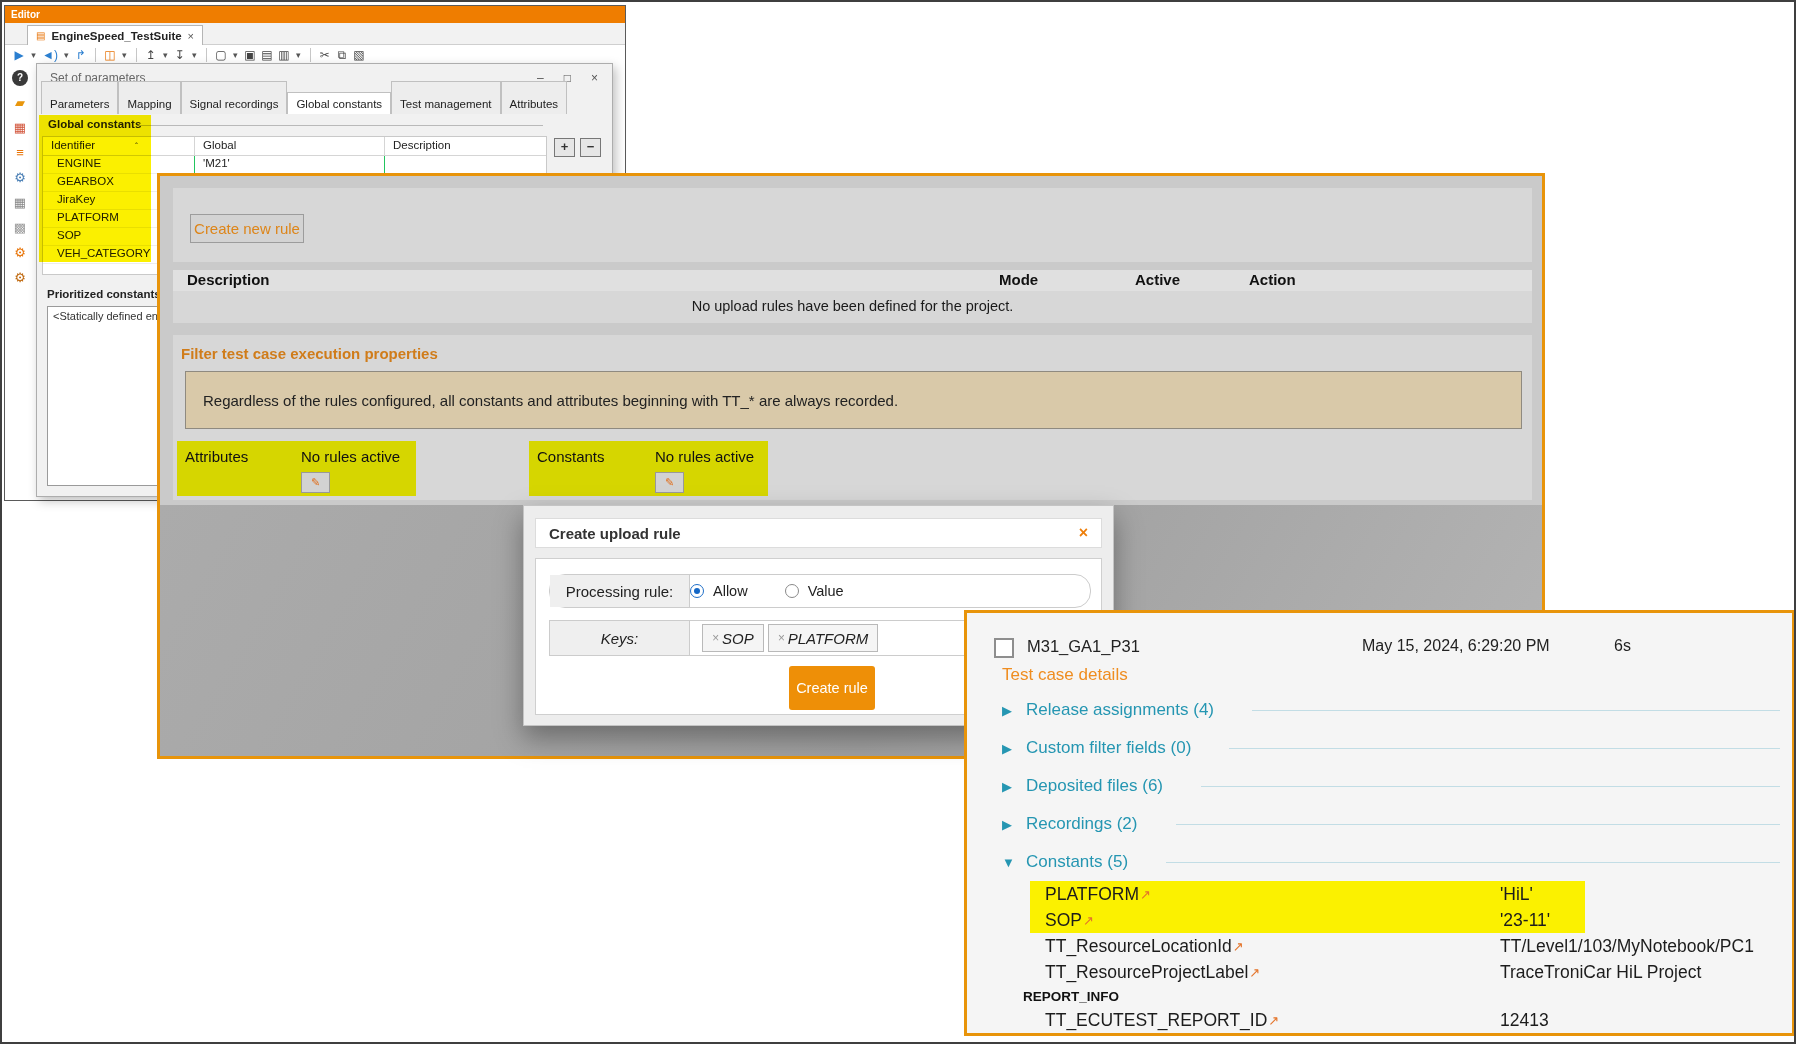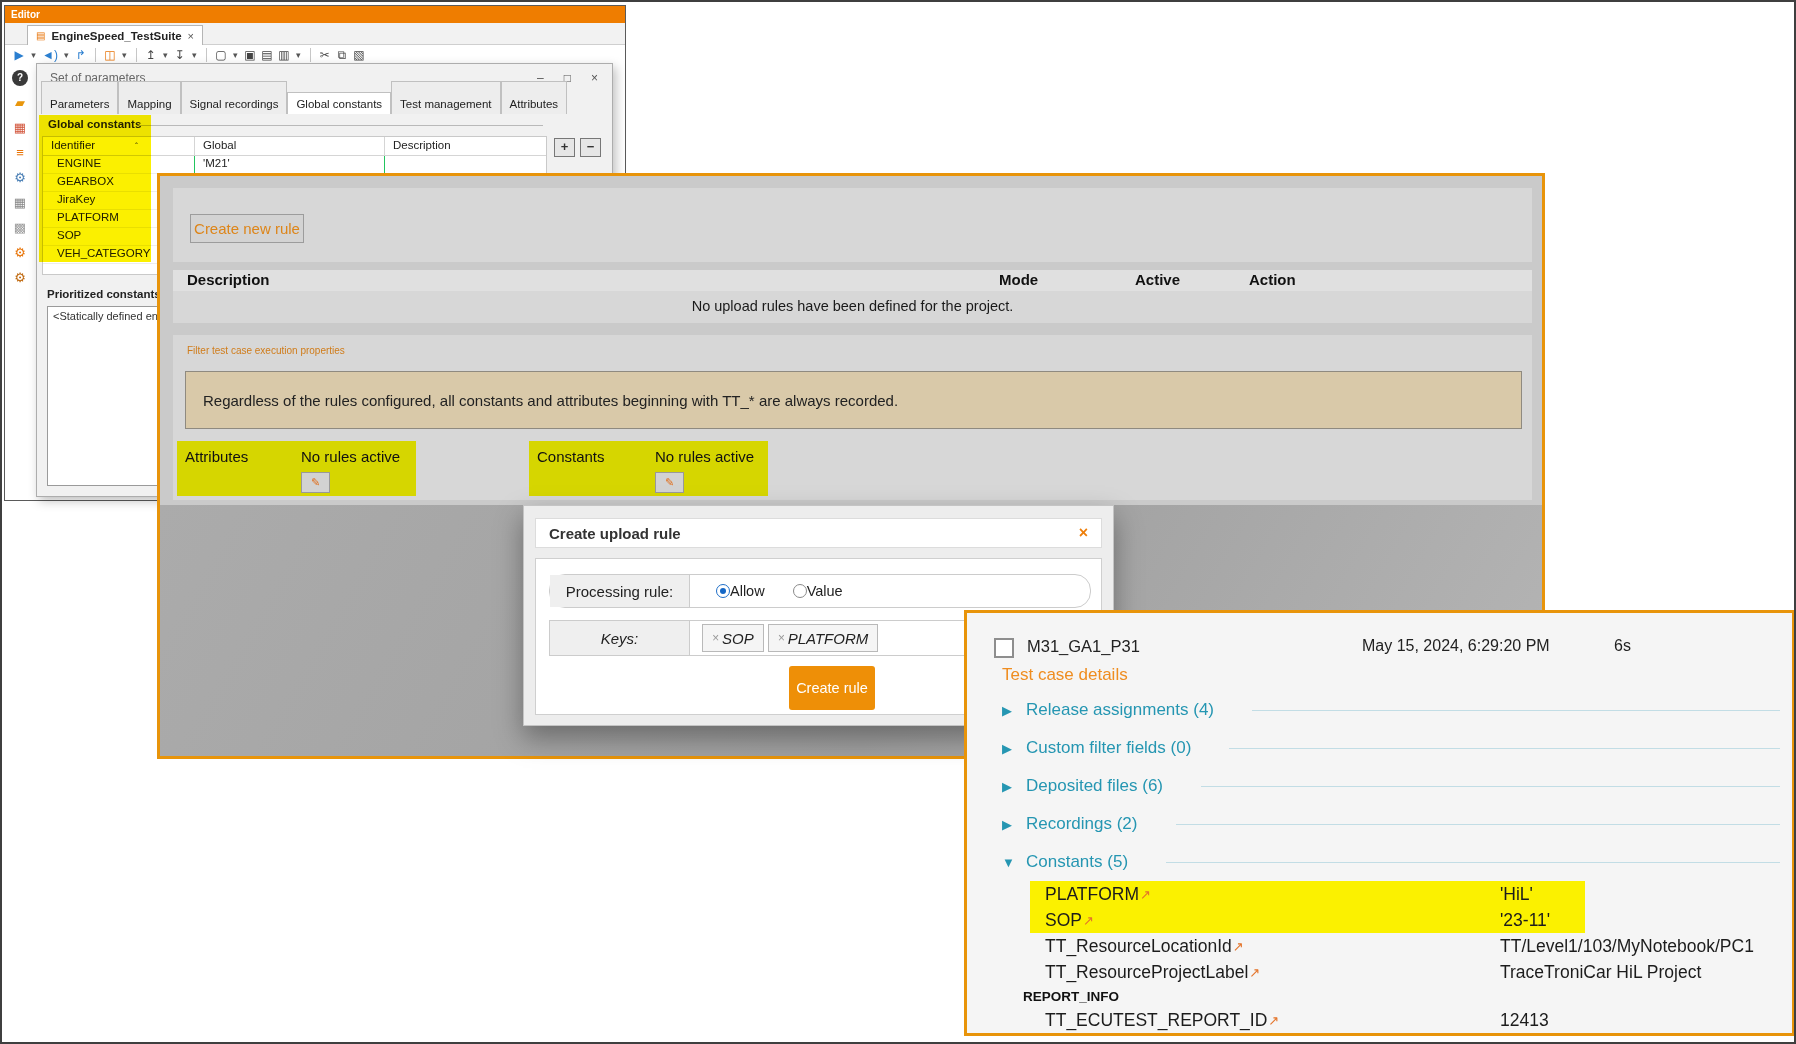--- a/index.html
+++ b/index.html
@@ -66,21 +66,21 @@
   .secA{left:13px;top:12px;width:1359px;height:74px;background:#d7d7d7;}
   .btn-new-rule{left:17px;top:26px;width:112px;height:27px;background:#d3d3d3;border:1px solid #9c9c9c;color:#DD8519;font-size:15px;display:flex;align-items:center;justify-content:center;}
   .secB-header{left:13px;top:94px;width:1359px;height:21px;background:#e0e0e0;font-size:15px;font-weight:bold;color:#111;}
   .secB-header span{position:absolute;top:1px;}
   .colDescription{left:14px;}
   .colMode{left:826px;}
   .colActive{left:962px;}
   .colAction{left:1076px;}
   .secB-msg{left:13px;top:115px;width:1359px;height:32px;background:#d7d7d7;font-size:14.5px;color:#1a1a1a;text-align:center;line-height:30px;}
   .secC{left:13px;top:159px;width:1359px;height:165px;background:#d7d7d7;}
-  .secC-title{left:14px;top:10px;font-size:10px;font-weight:normal;color:#D07C1A;}
+  .secC-title{left:8px;top:10px;font-size:15px;font-weight:bold;color:#D07C1A;}
   .notice{left:12px;top:36px;width:1318px;height:56px;background:#d9c9a9;border:1px solid #8f8a80;display:flex;align-items:center;padding-left:17px;font-size:15px;color:#222;}
   .hl-row{top:106px;height:55px;background:#D6D600;}
   .hl-row.r1{left:4px;width:239px;}
   .hl-row.r2{left:356px;width:239px;}
   .hl-label{position:absolute;left:8px;top:7px;font-size:15px;color:#111;}
   .hl-status{position:absolute;top:7px;font-size:15px;color:#111;}
   .hl-row.r1 .hl-status{left:124px;}
   .hl-row.r2 .hl-status{left:126px;}
   .pencil-btn{position:absolute;top:31px;width:27px;height:19px;background:#d2d2d2;border:1px solid #999;display:flex;align-items:center;justify-content:center;font-size:11px;color:#E07020;}
   .hl-row.r1 .pencil-btn{left:124px;}
@@ -90,21 +90,21 @@
   
   .modal{left:521px;top:503px;width:589px;height:219px;background:#ededed;border:1px solid #c4c4c4;box-shadow:0 12px 26px rgba(0,0,0,.35);}
   .m-title{left:11px;top:12px;width:565px;height:28px;background:#fff;border:1px solid #dcdcdc;display:flex;align-items:center;}
   .m-title .t{font-size:15px;font-weight:bold;color:#333;padding-left:13px;flex:1;}
   .m-close{color:#EE7F0B;font-weight:bold;font-size:16px;padding-right:13px;}
   .m-body{left:11px;top:52px;width:565px;height:155px;background:#fff;border:1px solid #cfcfcf;}
   .m-row{position:absolute;left:13px;width:540px;border:1px solid #ccc;background:#fff;display:flex;align-items:stretch;}
   .m-row.r1{top:15px;height:32px;border-radius:16px;}
   .m-row.r2{top:61px;height:34px;font-style:italic;}
   .m-label{width:139px;background:#efefef;border-right:1px solid #ccc;display:flex;align-items:center;justify-content:center;font-size:15px;color:#222;}
-  .m-opts{display:flex;align-items:center;padding-left:26px;}
+  .m-opts{display:flex;align-items:center;gap:9px;}
   .radio{width:14px;height:14px;border-radius:50%;border:1.5px solid #8a8a8a;background:#fff;box-sizing:border-box;position:relative;}
   .radio.sel{border-color:#1f6fc8;}
   .radio.sel::after{content:"";position:absolute;left:2.5px;top:2.5px;width:6px;height:6px;border-radius:50%;background:#1467c6;}
   .radio-label{font-size:14.5px;color:#222;margin-right:28px;}
   .tags{display:flex;align-items:center;gap:4px;padding-left:12px;}
   .tag{height:26px;background:#f5f5f5;border:1px solid #b9b9b9;display:flex;align-items:center;padding:0 9px;font-size:15px;color:#222;gap:3px;}
   .tag .x{color:#999;font-size:12px;}
   .btn-create-rule{left:253px;top:107px;width:86px;height:44px;background:#EE8F07;border-radius:3px;color:#fff;font-size:14.5px;display:flex;align-items:center;justify-content:center;}
 
   

